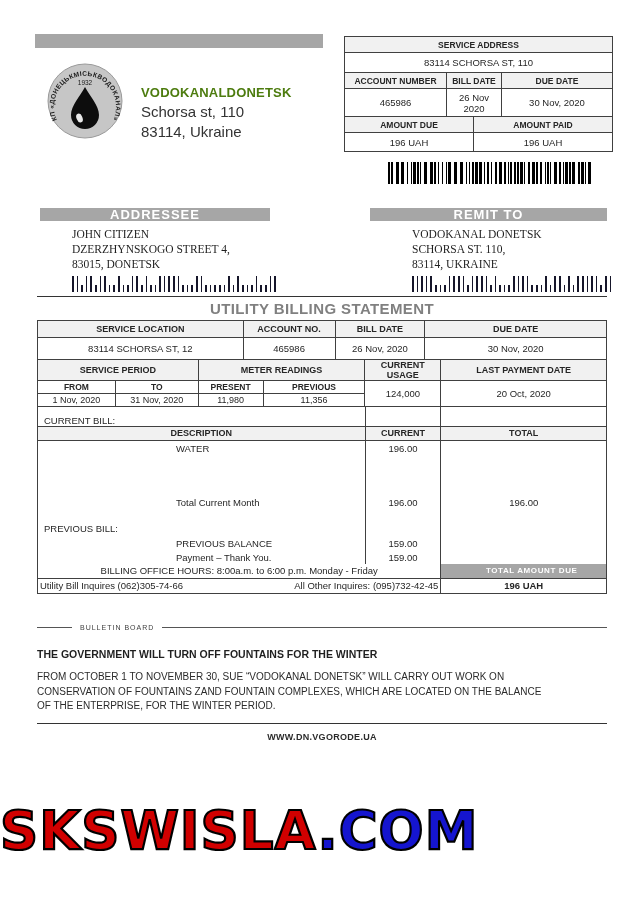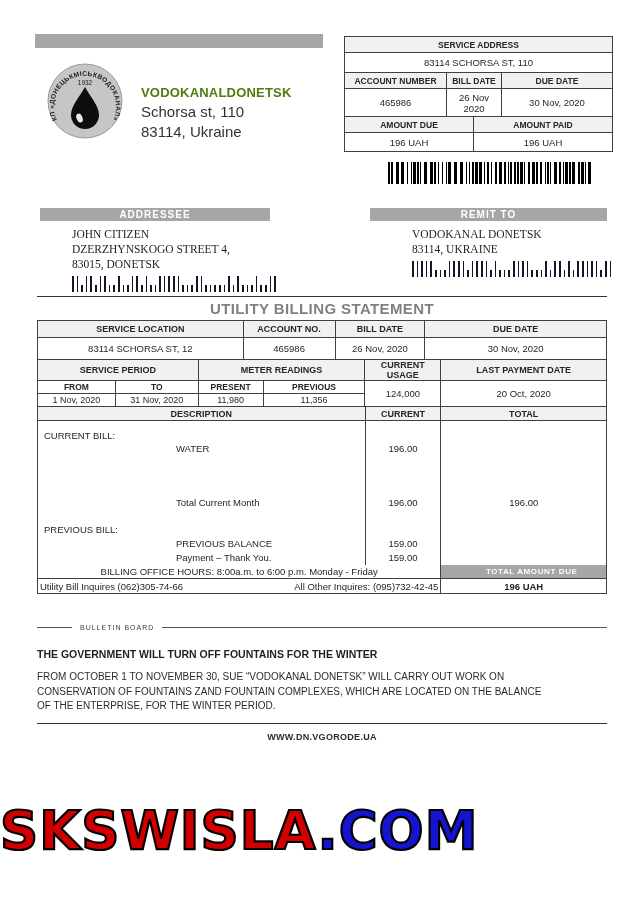--- a/index.html
+++ b/index.html
@@ -5,21 +5,21 @@
 <style>
   * { margin:0; padding:0; box-sizing:border-box; }
   html,body { background:#fff; }
   body {
     width:644px; height:911px; position:relative; overflow:hidden;
     font-family:"Liberation Sans", sans-serif; color:#262626;
   }
   .abs { position:absolute; }
 
   
-  .graybar { background:#a6a6a6; color:#fff; font-size:10px; font-weight:bold;
+  .graybar { background:#a6a6a6; color:#fff; font-size:13px; font-weight:bold;
              letter-spacing:1px; text-align:center; line-height:13px; height:13px; }
 
   
   .topbar { left:35px; top:34px; width:288px; height:14px; background:#a6a6a6; }
 
   
   .logo { left:44px; top:60px; }
   .company { left:141px; top:85px; }
   .company .cname { font-size:13px; font-weight:bold; color:#4d7c0f; letter-spacing:.2px; }
   .company .cline { font-size:15px; color:#333; margin-top:3px; }
@@ -297,20 +297,21 @@
       <i style="height:7px"></i>
       <i style="height:7px"></i>
       <i style="height:16px"></i>
       <i style="height:16px"></i>
     </div>
 </div>
 
 <div class="abs graybar addr-label-r">REMIT TO</div>
 <div class="abs addrblk addrblk-r">
   <div>VODOKANAL DONETSK</div>
+  <div>SCHORSA ST. 110,</div>
   <div>83114, UKRAINE</div>
   <div class="postal" id="postal-r" style="width:198px">
       <i style="height:16px"></i>
       <i style="height:16px"></i>
       <i style="height:16px"></i>
       <i style="height:16px"></i>
       <i style="height:16px"></i>
       <i style="height:7px"></i>
       <i style="height:7px"></i>
       <i style="height:7px"></i>
@@ -413,28 +414,28 @@
     </table>
 
   <table class="stbl dtbl">
     <colgroup>
         <col style="width:328px">
         <col style="width:76px">
         <col style="width:166px">
       </colgroup>
     <tbody>
         <tr>
+      <td class="body lbl" style="height:20px; vertical-align:bottom">CURRENT BILL:</td>
+      <td class="body"></td>
+          <td class="body"></td>
+    </tr>
+    <tr>
       <td class="hdr" style="height:14px">DESCRIPTION</td>
       <td class="hdr">CURRENT</td>
       <td class="hdr">TOTAL</td>
-    </tr>
-    <tr>
-      <td class="body lbl" style="height:20px; vertical-align:bottom">CURRENT BILL:</td>
-      <td class="body"></td>
-          <td class="body"></td>
     </tr>
     <tr>
       <td class="body ind" style="height:16px">WATER</td>
       <td class="body">196.00</td>
       <td class="body"></td>
     </tr>
     <tr>
           <td class="body" style="height:38px"></td>
           <td class="body"></td>
           <td class="body"></td>

